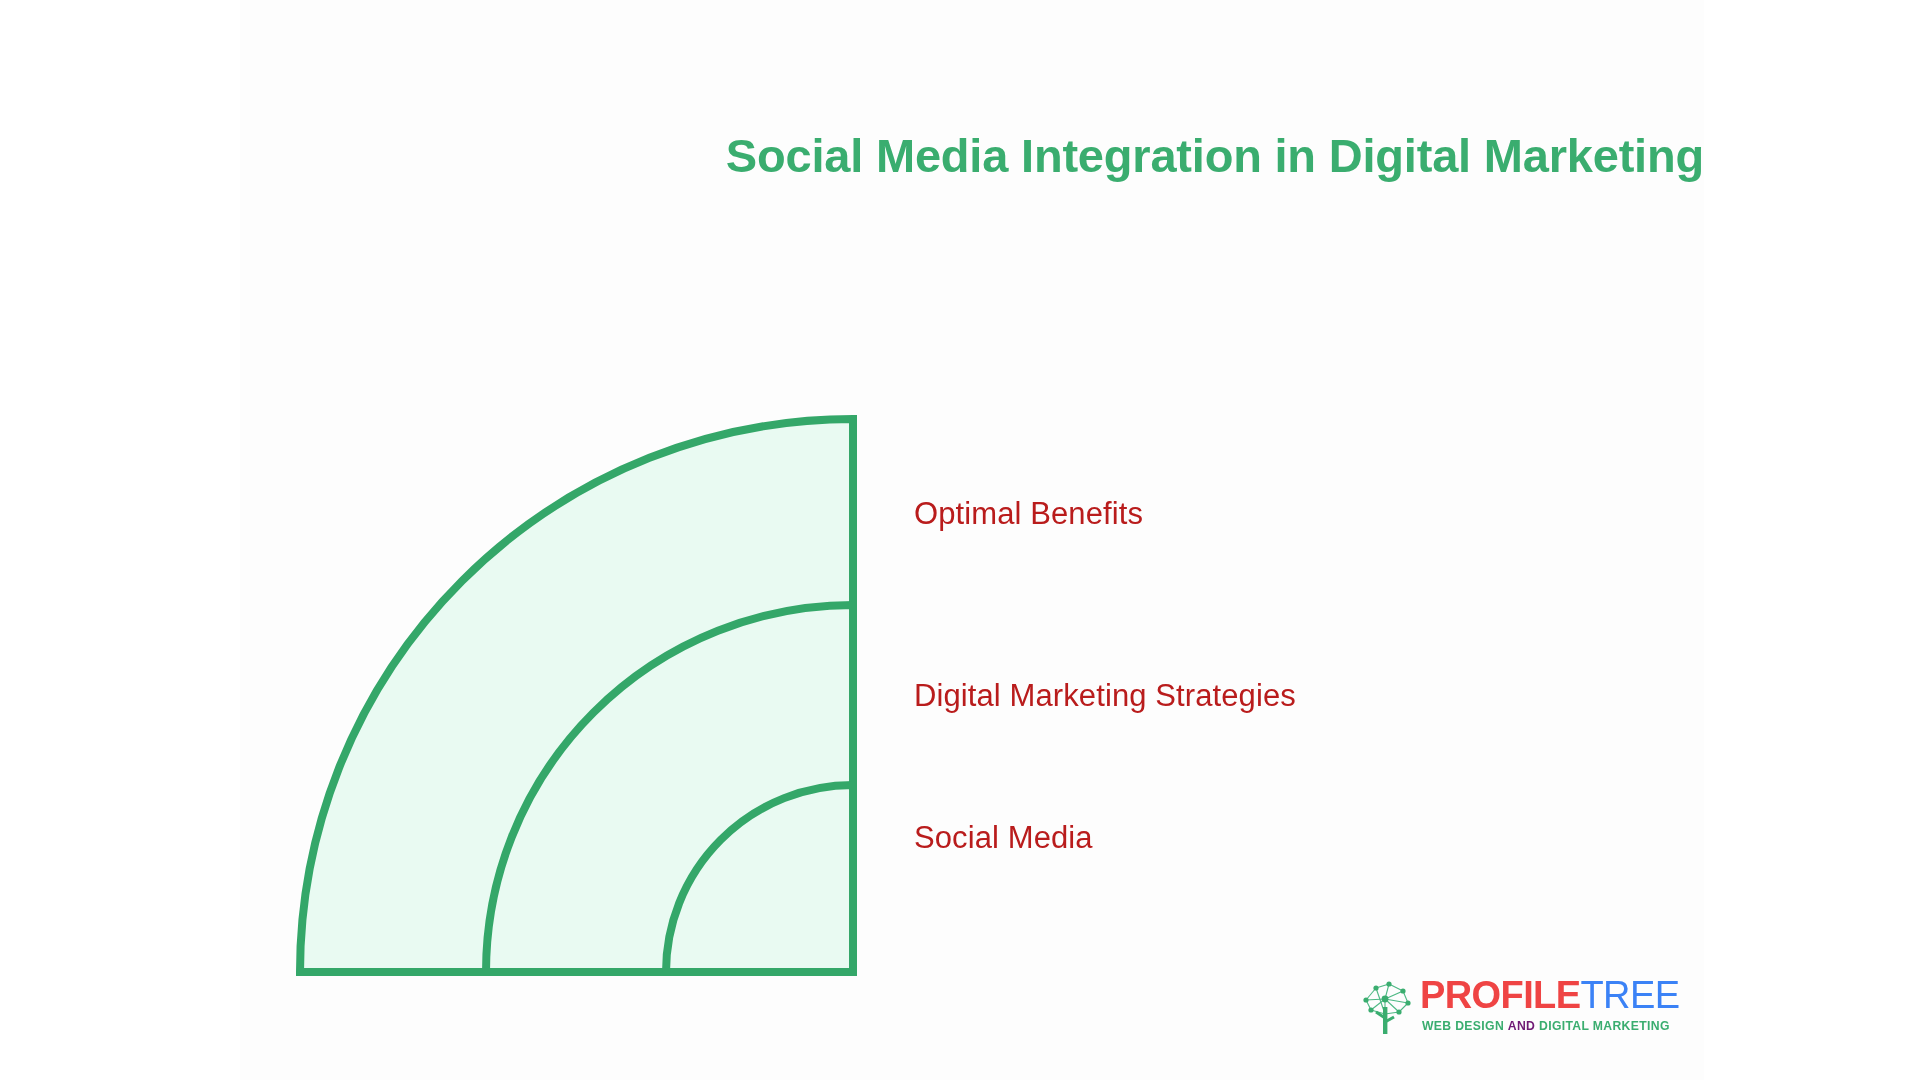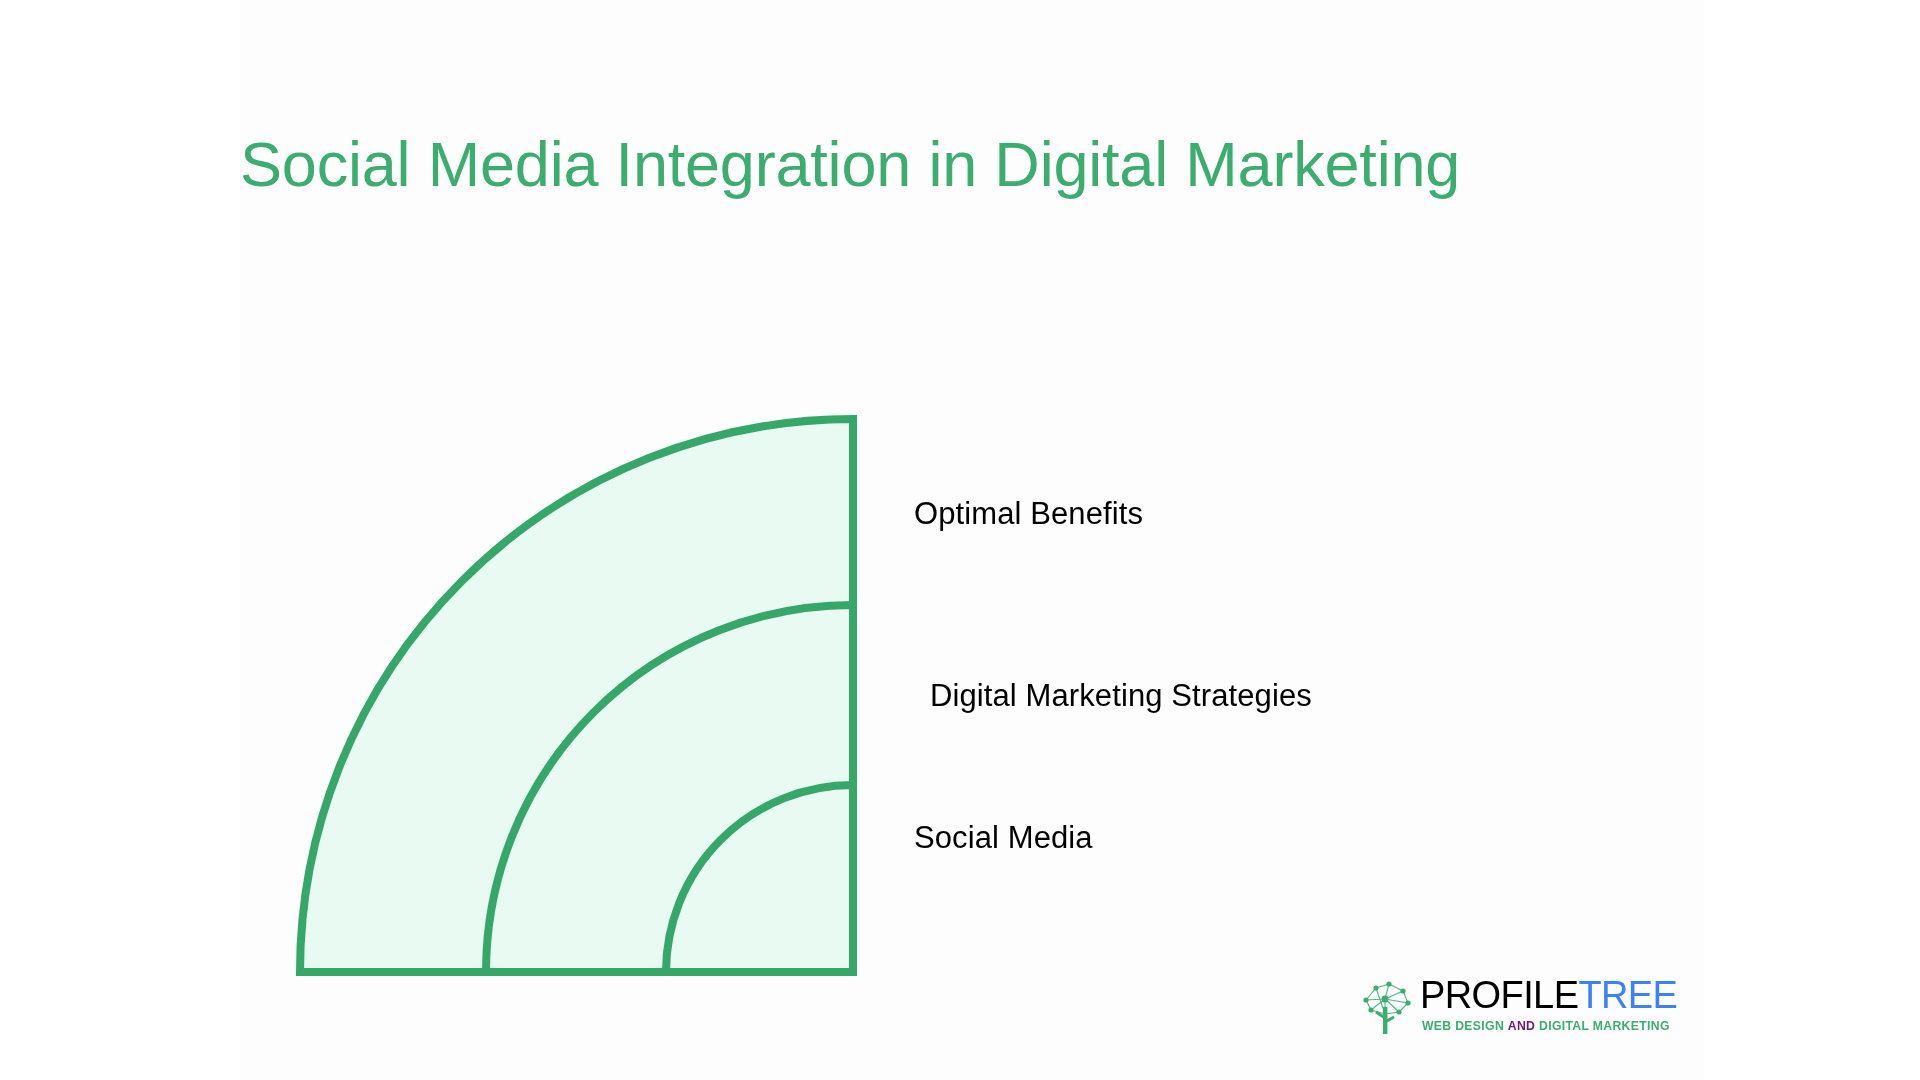--- a/index.html
+++ b/index.html
@@ -19,63 +19,63 @@
     position:absolute;
     left:240px; top:0px;
     width:1464px; height:1080px;
     background:#fdfdfd;
   }
   
   #title{
     position:absolute;
     left:240px; top:128px;
     width:1464px;
-    text-align:left;
-    font-size:63px;
-    font-weight:normal;
+    text-align:right;
+    font-size:47px;
+    font-weight:bold;
     letter-spacing:-0.2px;
     color:#3aad6f;
     white-space:nowrap;
   }
   
   #arc-diagram{
     position:absolute;
     left:290px; top:412px;
     width:576px; height:572px;
   }
   #arc-diagram svg{ display:block; }
   
   .arc-label{
     position:absolute;
     font-size:31px;
-    color:#000000;
+    color:#b91c1c;
     white-space:nowrap;
     letter-spacing:0.1px;
   }
   #label-0{ left:914px; top:496px; }
-  #label-1{ left:914px; top:678px;margin-left:16px; }
+  #label-1{ left:914px; top:678px; }
   #label-2{ left:914px; top:820px; }
 
   
   #logo{
     position:absolute;
     left:1354px; top:972px;
     width:278px; height:72px;
   }
   #logo-mark{
     position:absolute; left:0; top:2px;
     width:62px; height:62px;
   }
   #logo-wordmark{
     position:absolute; left:66px; top:4px;
     font-size:38px; line-height:38px;
     letter-spacing:-0.6px;
     white-space:nowrap;
   }
-  #logo-wordmark .w-bold{ font-weight:normal; color:#000000; }
+  #logo-wordmark .w-bold{ font-weight:bold; color:#ef4444; }
   #logo-wordmark .w-light{ font-weight:normal; color:#3b82f6; }
   #logo-tagline{
     position:absolute; left:68px; top:48px;
     font-size:12.2px; line-height:13px;
     letter-spacing:0.35px;
     white-space:nowrap;
   }
   #logo-tagline .t-dark{ color:#3aad6f; font-weight:bold; }
   #logo-tagline .t-mid{ color:#701a75; font-weight:bold; }
 </style>

